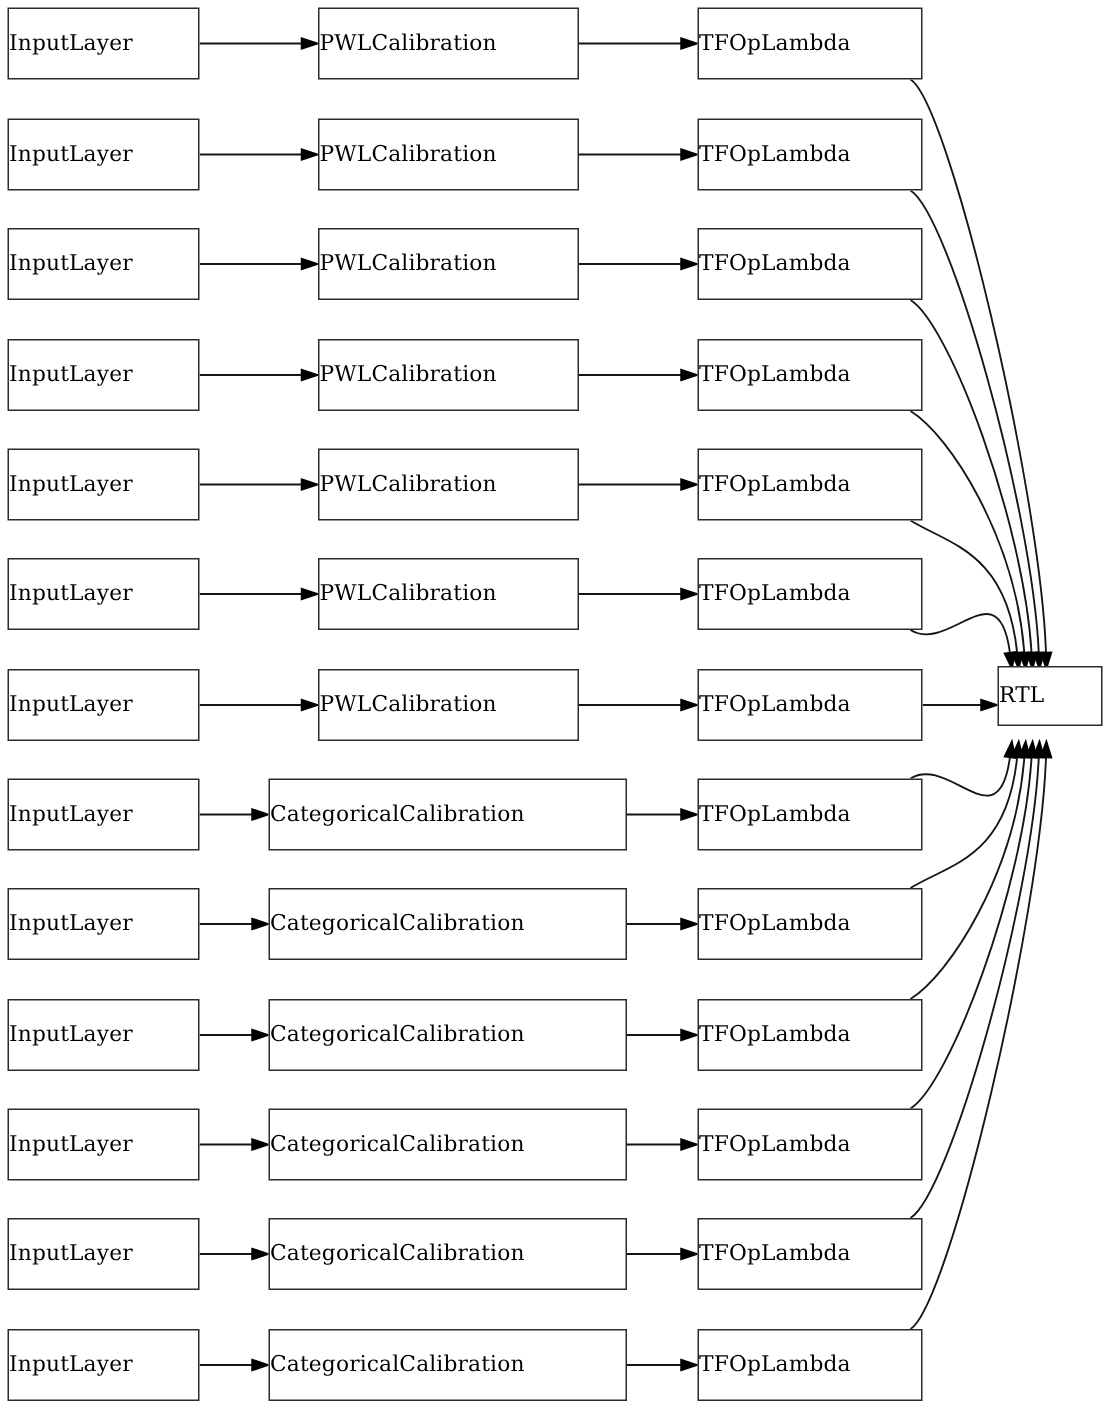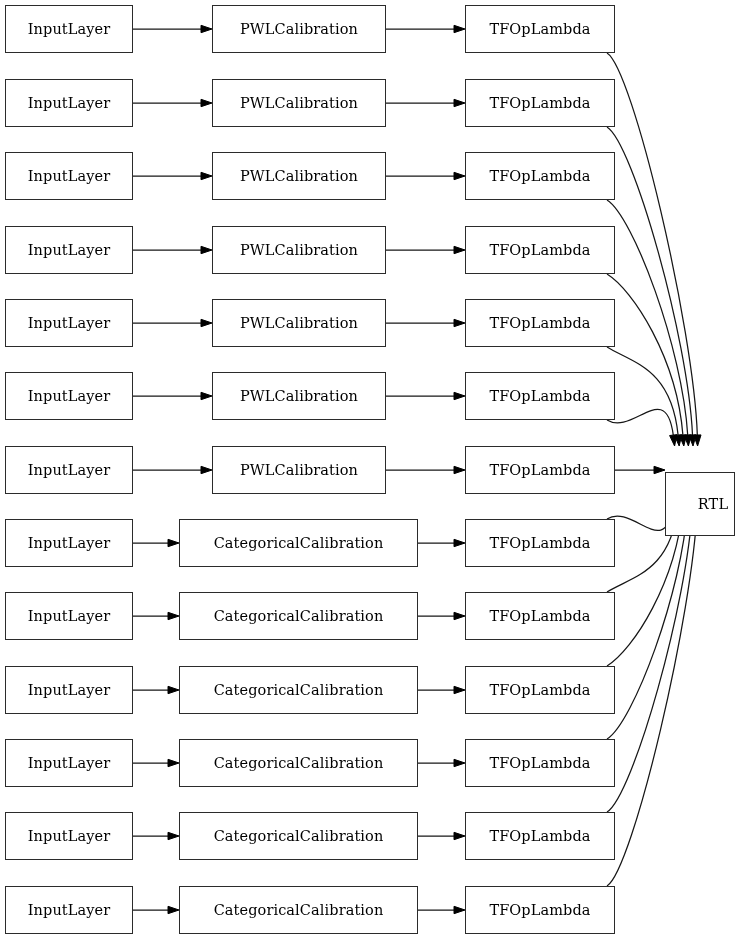--- a/index.html
+++ b/index.html
@@ -16,21 +16,20 @@
     font-family: "DejaVu Serif", "Liberation Serif", serif;
     overflow: hidden;
   }
   .node {
     position: absolute;
     box-sizing: border-box;
     border: 1px solid #2b2b2b;
     background: #ffffff;
     display: flex;
     align-items: center;
-    justify-content: center;
     color: #000000;
     font-size: 14.5px;
     line-height: 1;
     white-space: nowrap;
     letter-spacing: 0.1px;
     z-index: 3;
   }
   .node-label {
     display: block;
     pointer-events: none;
@@ -258,18 +257,18 @@
       </div>
       <div class="node" style="left: 5px; top: 886px; width: 128px; height: 48px;">
         <span class="node-label">InputLayer</span>
       </div>
       <div class="node" style="left: 179px; top: 886px; width: 239px; height: 48px;">
         <span class="node-label">CategoricalCalibration</span>
       </div>
       <div class="node" style="left: 465px; top: 886px; width: 150px; height: 48px;">
         <span class="node-label">TFOpLambda</span>
       </div>
-      <div class="node" style="left: 665px; top: 472px; width: 70px; height: 64px; padding-left: 26px;">
+      <div class="node" style="left: 665px; top: 444px; width: 70px; height: 40px;">
         <span class="node-label">RTL</span>
       </div>
     </div>
 
 </div>
 
 </body></html>

